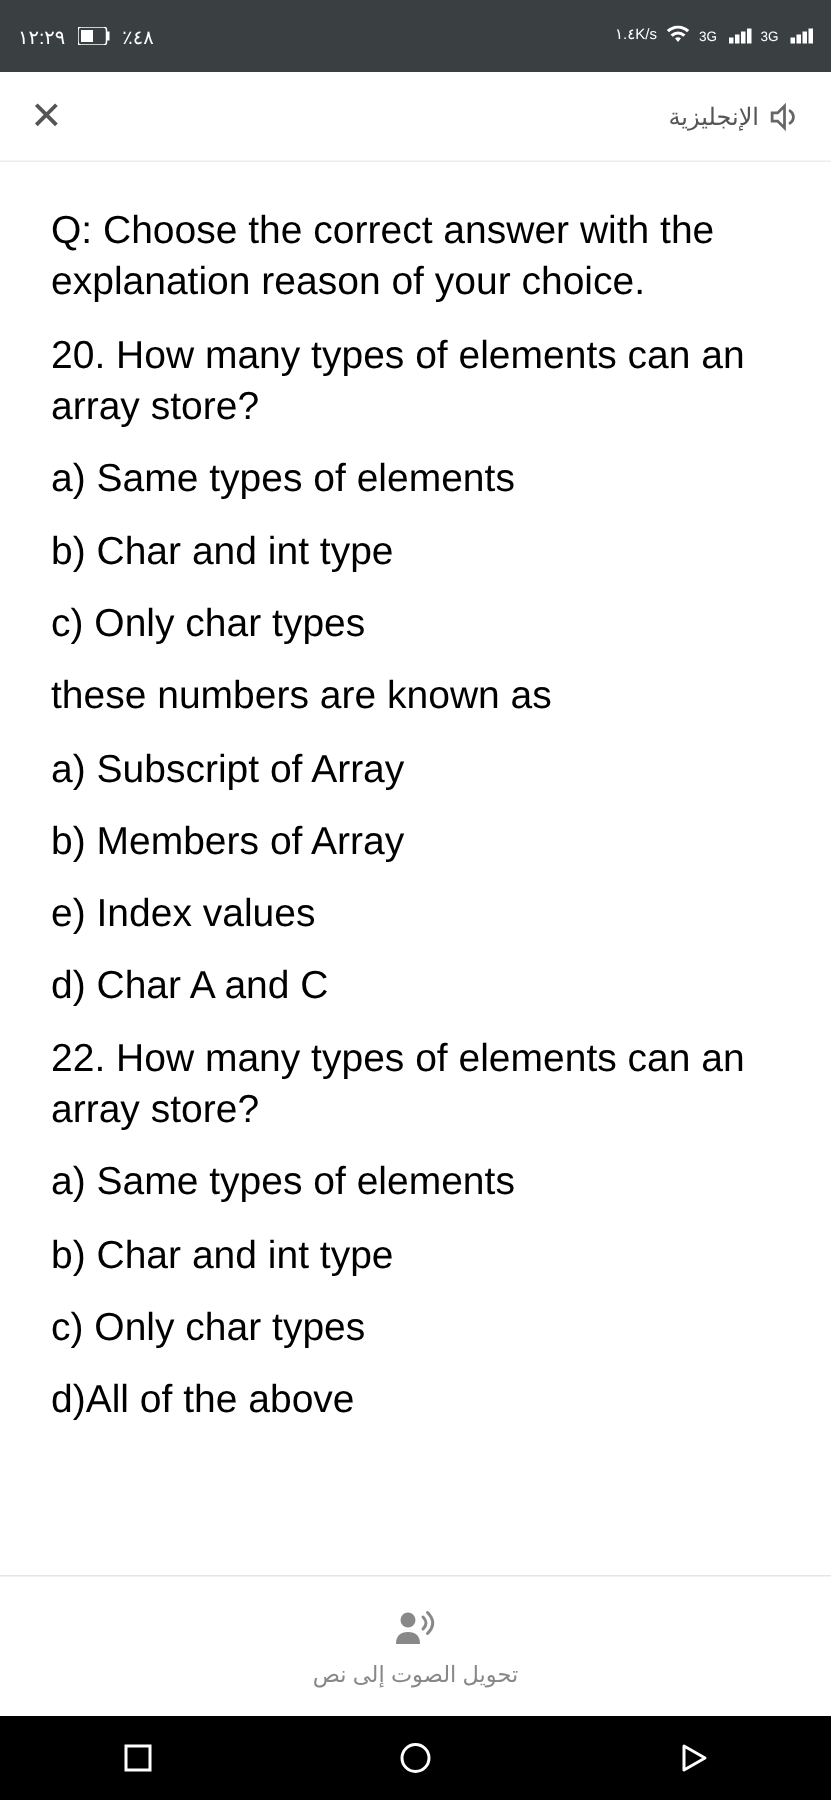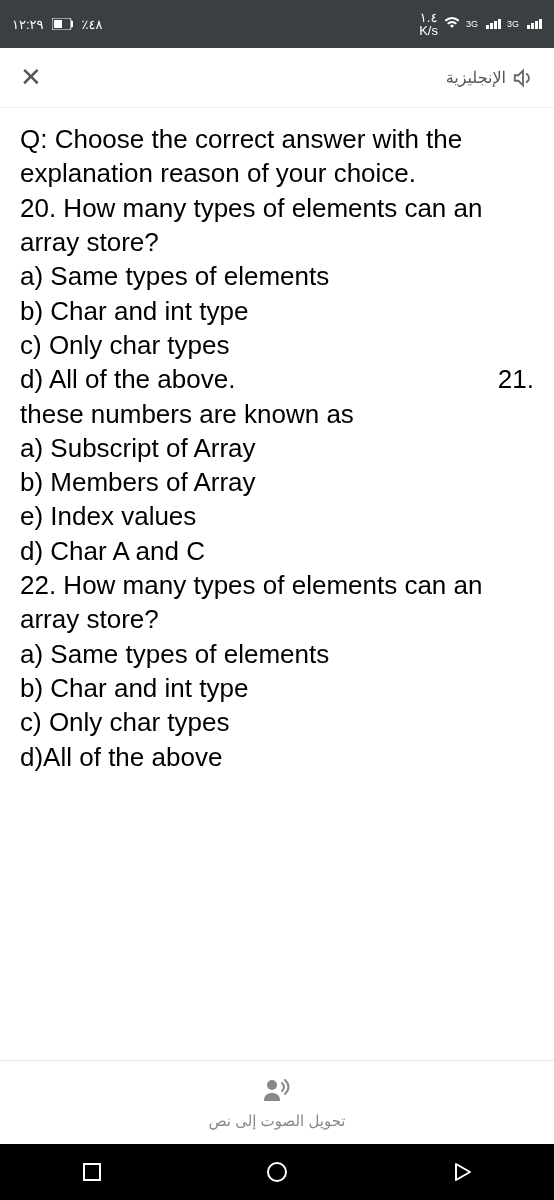--- a/index.html
+++ b/index.html
@@ -79,27 +79,27 @@
       display: inline-flex;
     }
     .content {
       flex: 1;
       padding: 14px 20px;
       font-size: 26px;
       line-height: 1.32;
       color: #000;
       overflow: hidden;
     }
-    .content p { margin: 0; }
+    .content p { margin: 14px; }
     .row-split {
       display: flex;
       justify-content: space-between;
     }
     .bottom-tabs {
-      height: 84px;
+      height: 94px;
       display: flex;
       border-top: 1px solid #e5e5e5;
     }
     .tab {
       flex: 1;
       display: flex;
       flex-direction: column;
       align-items: center;
       justify-content: center;
       gap: 8px;
@@ -137,21 +137,21 @@
     <span class="battery-icon">
       <svg width="22" height="12" viewBox="0 0 22 12">
           <rect x="0" y="0" width="19" height="12" rx="2" fill="none" stroke="#fff" stroke-width="1"></rect>
           <rect x="19" y="3" width="2" height="6" fill="#fff"></rect>
           <rect x="2" y="2" width="8" height="8" fill="#fff"></rect>
         </svg>
     </span>
     <span>٪٤٨</span>
   </div>
   <div class="status-right">
-    <div style="display:flex;flex-direction:column;align-items:center;line-height:1;font-size:13px">
+    <div style="display:flex;align-items:center;line-height:1;font-size:10px">
       <span>١.٤</span>
       <span>K/s</span>
     </div>
     <span>
       <svg width="16" height="12" viewBox="0 0 16 12">
           <path d="M8 11 L6 8.5 Q8 7 10 8.5 Z M3 6 Q8 2 13 6 L11.5 7.5 Q8 4.5 4.5 7.5 Z M0.5 3 Q8 -3 15.5 3 L14 4.5 Q8 -0.5 2 4.5 Z" fill="#fff"></path>
         </svg>
     </span>
     <span class="signal-label">3G</span>
     <span class="signal-bars">
@@ -181,24 +181,20 @@
     <span>الإنجليزية</span>
   </div>
 </div>
 
 <div class="content">
   <p>Q: Choose the correct answer with the explanation reason of your choice.</p>
   <p>20. How many types of elements can an array store?</p>
   <p>a) Same types of elements</p>
   <p>b) Char and int type</p>
   <p>c) Only char types</p>
-  <div class="row-split">
-    <span>d) All of the above.</span>
-    <span>21.</span>
-  </div>
   <p>these numbers are known as</p>
   <p>a) Subscript of Array</p>
   <p>b) Members of Array</p>
   <p>e) Index values</p>
   <p>d) Char A and C</p>
   <p>22. How many types of elements can an array store?</p>
   <p>a) Same types of elements</p>
   <p>b) Char and int type</p>
   <p>c) Only char types</p>
   <p>d)All of the above</p>

